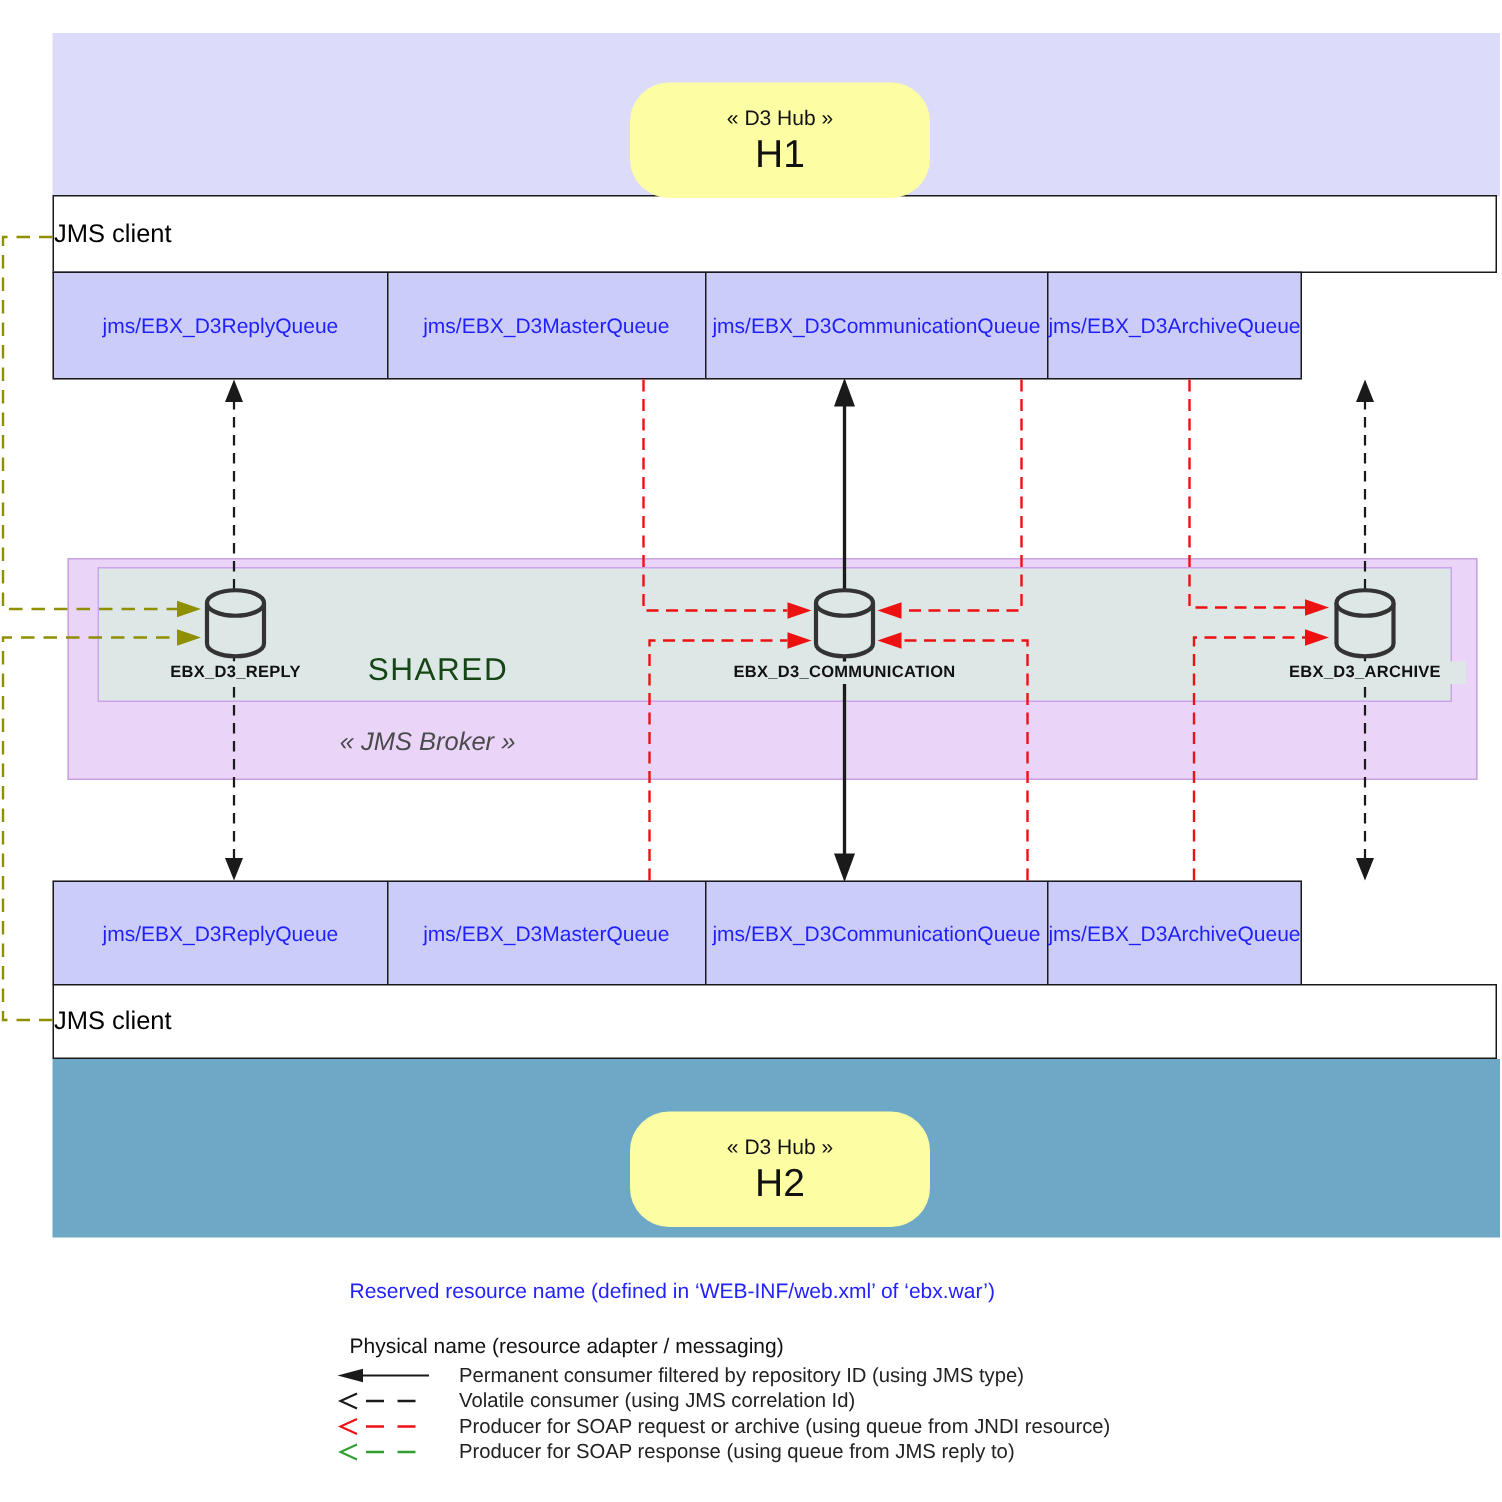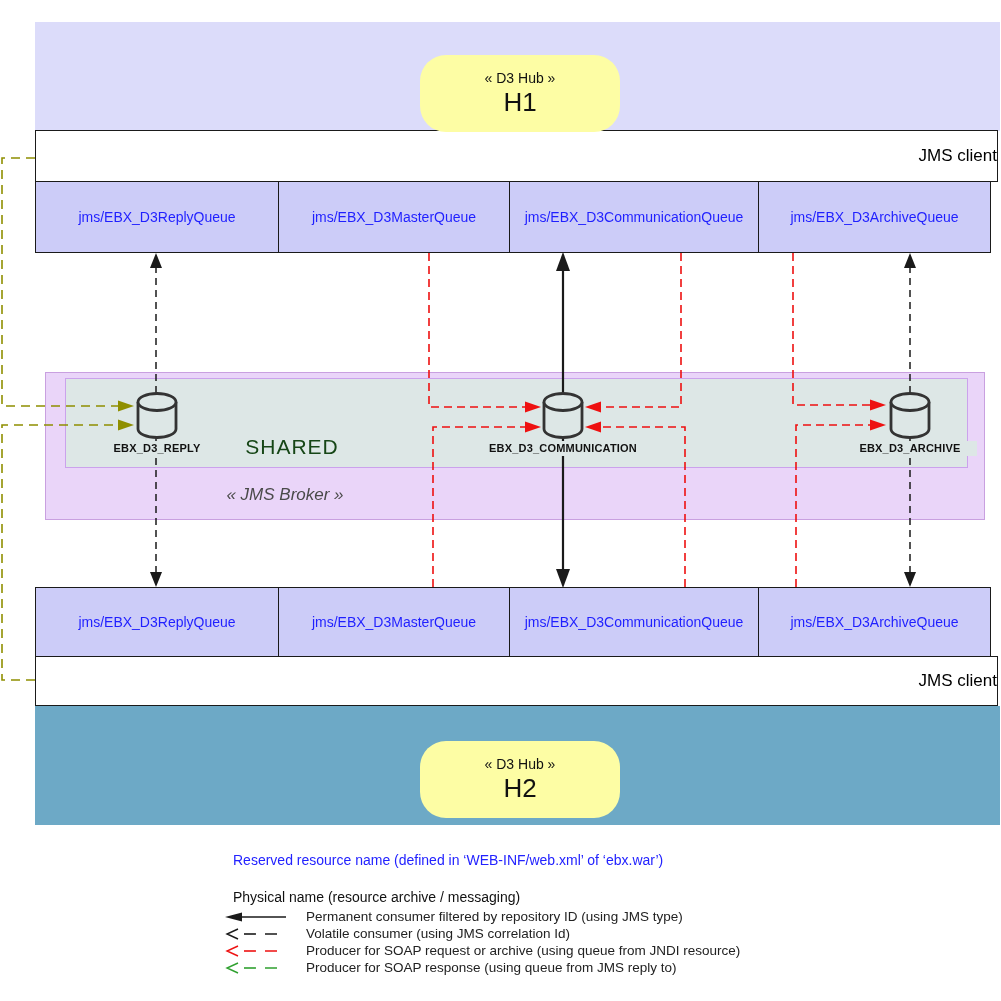--- a/index.html
+++ b/index.html
@@ -20,29 +20,29 @@
     margin-top:17px;
   }
   .hub-badge.top    { top:38px; }
   .hub-badge.bottom { top:724px; }
   .hub-stereo { font-size:14px; color:#111; }
   .hub-name   { font-size:26px; color:#111; margin-top:1px; }
 
   
   .jms-bar {
     left:35px; width:963px; background:#fff; border:1.5px solid #1a1a1a;
-    display:flex; align-items:center; justify-content:flex-end;
+    display:flex; align-items:center; justify-content:flex-start;
     font-size:17px; color:#000; z-index:1;
   }
   .jms-bar.top    { top:130px; height:52px; }
   .jms-bar.bottom { top:656px; height:50px; }
 
   
   .queue-row {
-    left:35px; width:956px; border:1.5px solid #1a1a1a;
+    left:35px; width:833px; border:1.5px solid #1a1a1a;
     background:var(--queue-box-bg); display:flex; z-index:1;
   }
   .queue-row.top    { top:181px; height:72px; }
   .queue-row.bottom { top:587px; height:70px; }
   .queue-box {
     display:flex; align-items:center; justify-content:center;
     font-size:14px; color:var(--queue-text); box-sizing:border-box;
   }
   .queue-box + .queue-box { border-left:1.5px solid #1a1a1a; }
   .qb-1 { width:242px; } .qb-2 { width:231px; } .qb-3 { width:249px; } .qb-4 { flex:1; }
@@ -207,21 +207,21 @@
       <ellipse class="cyl" cx="910" cy="402" rx="19" ry="8.5"></ellipse>
     </g>
   </svg>
 
   <div class="abs cyl-label reply">EBX_D3_REPLY</div>
   <div class="abs cyl-label comm">EBX_D3_COMMUNICATION</div>
   <div class="abs cyl-label arch">EBX_D3_ARCHIVE</div>
 
   <div class="abs legend-note">Reserved resource name (defined in ‘WEB-INF/web.xml’ of ‘ebx.war’)</div>
   <div class="abs legend-physical">
-    <b>Physical name</b><span> (resource archive / messaging)</span>
+    <b>Physical name</b><span> (resource adapter / messaging)</span>
   </div>
 
   <div class="abs legend-rows">
     <div class="legend-row">
       <svg viewBox="0 0 84 14">
         <line class="ln-blk" x1="18" y1="7" x2="64" y2="7" stroke-width="1.4"></line>
         <polygon class="fl-blk" points="3,7 20,2.5 20,11.5"></polygon>
       </svg>
       <span>Permanent consumer filtered by repository ID (using JMS type)</span>
     </div>

